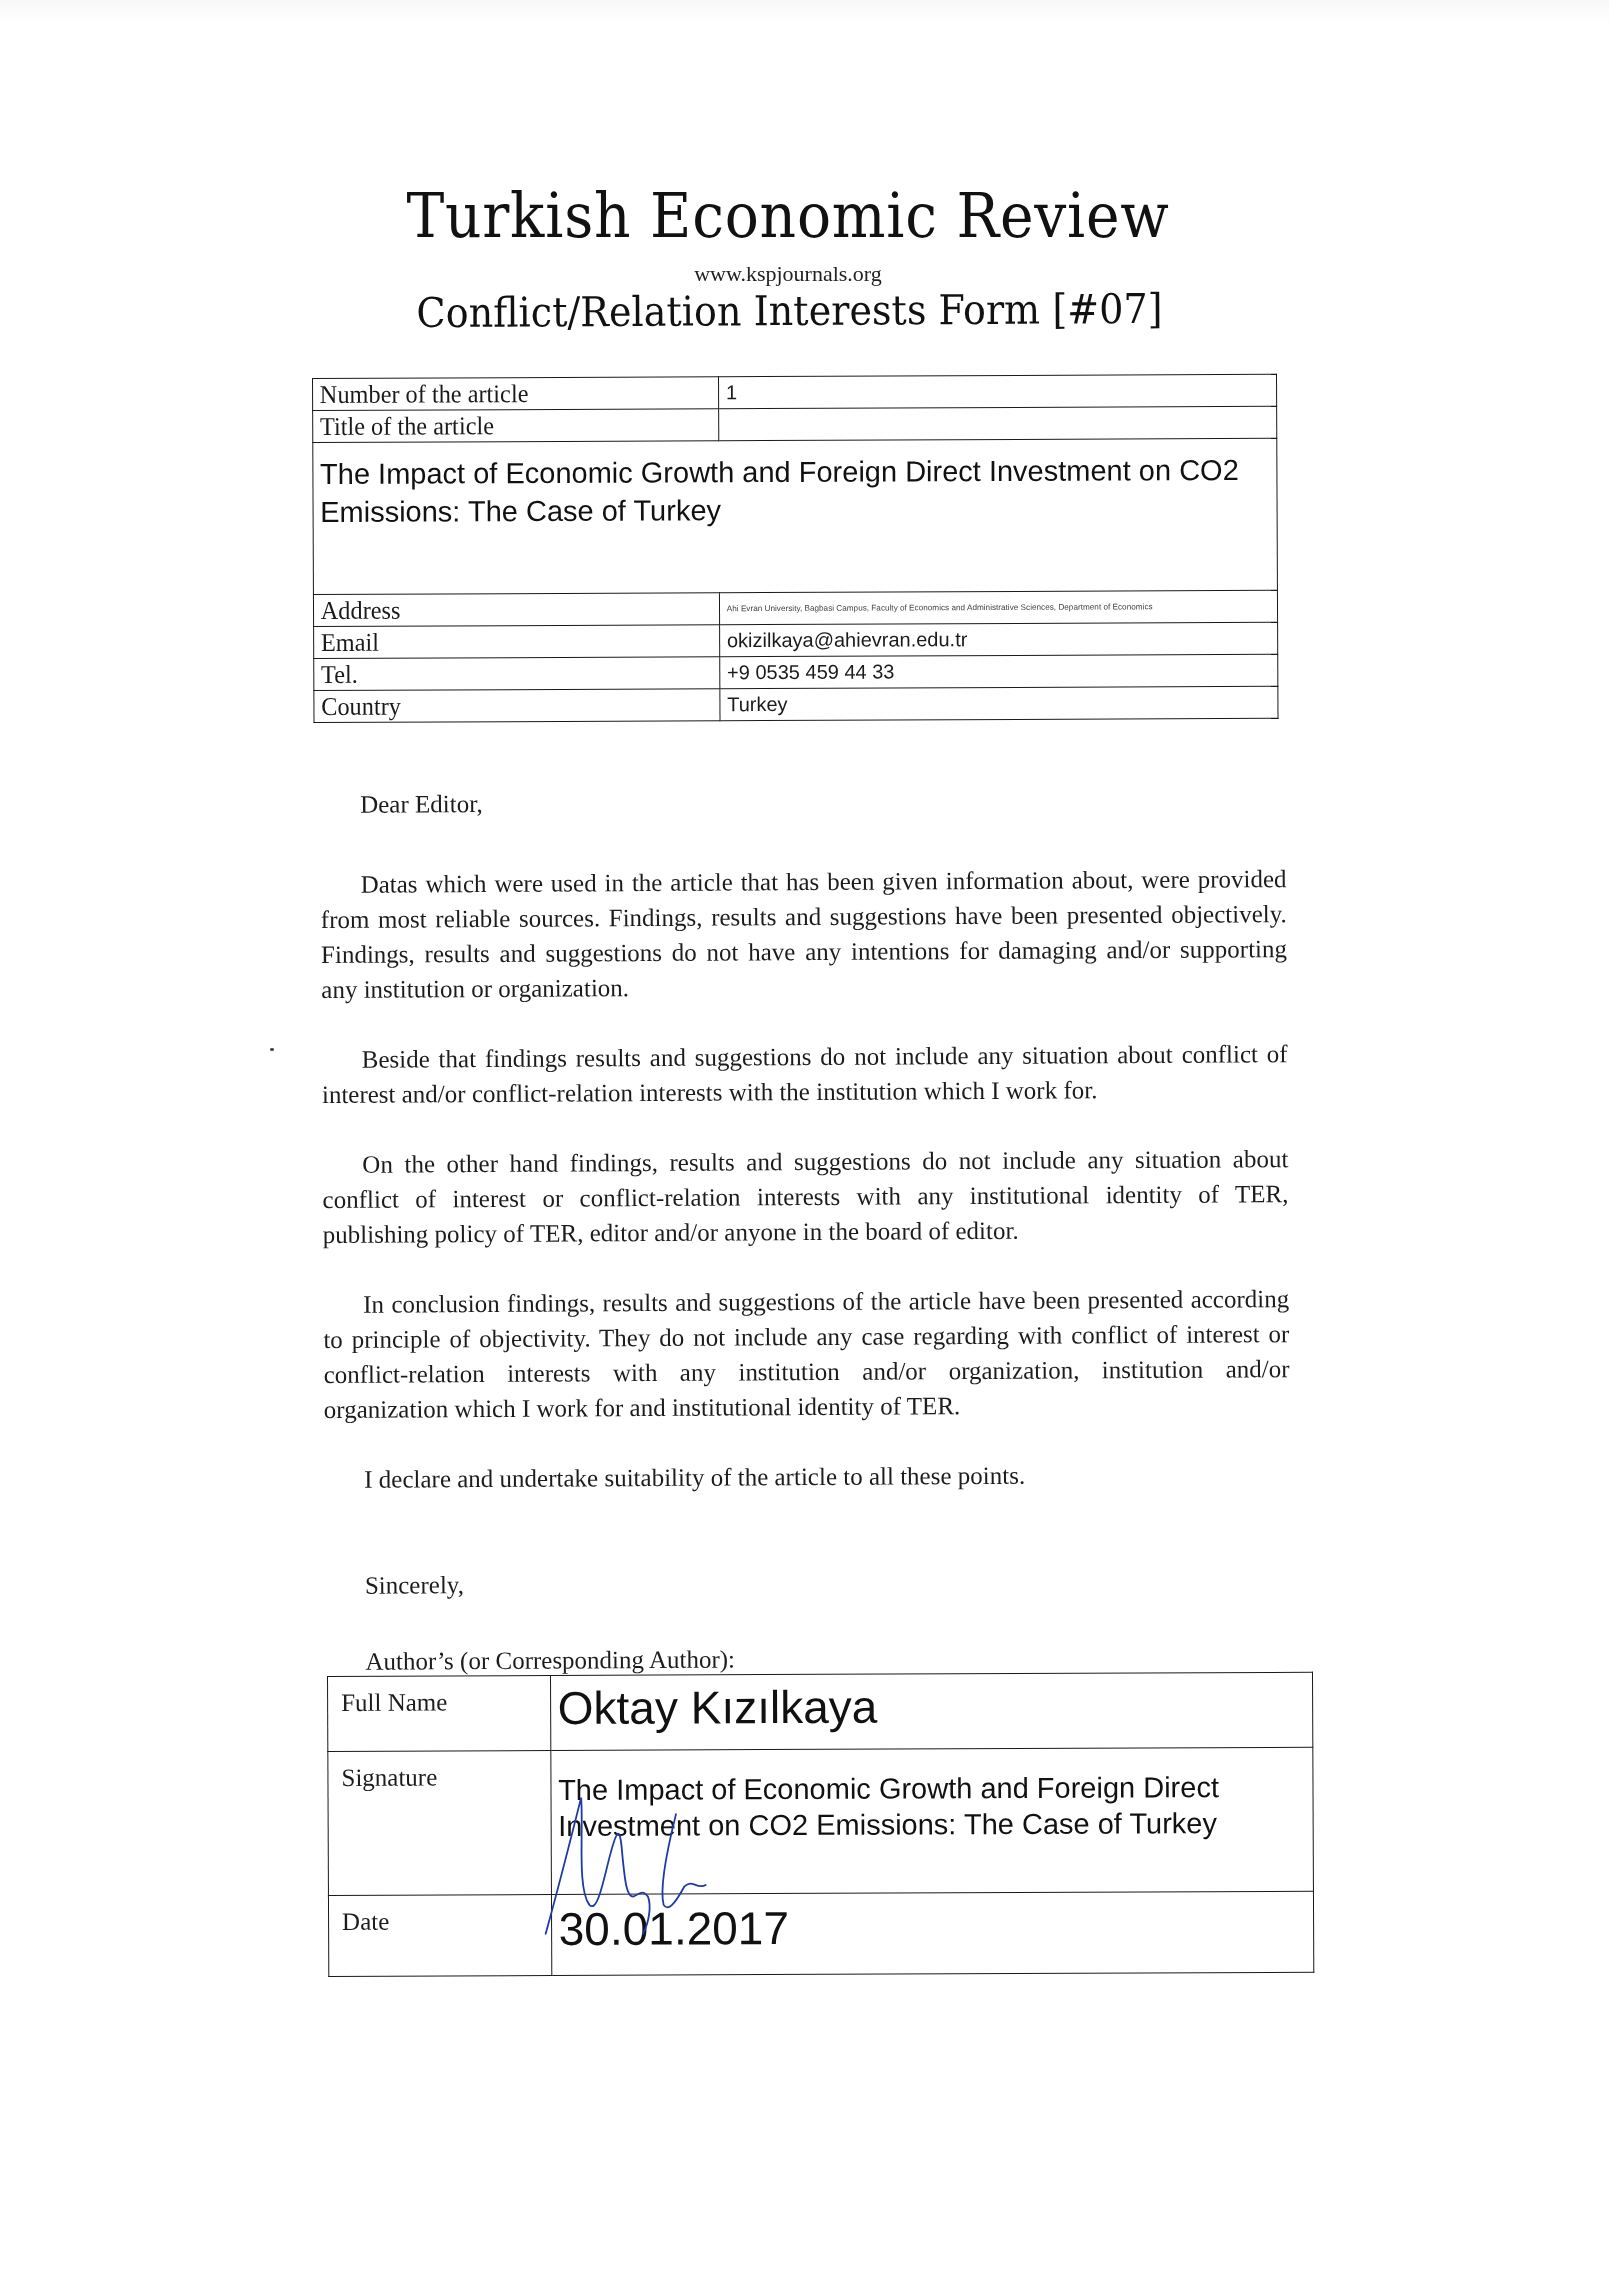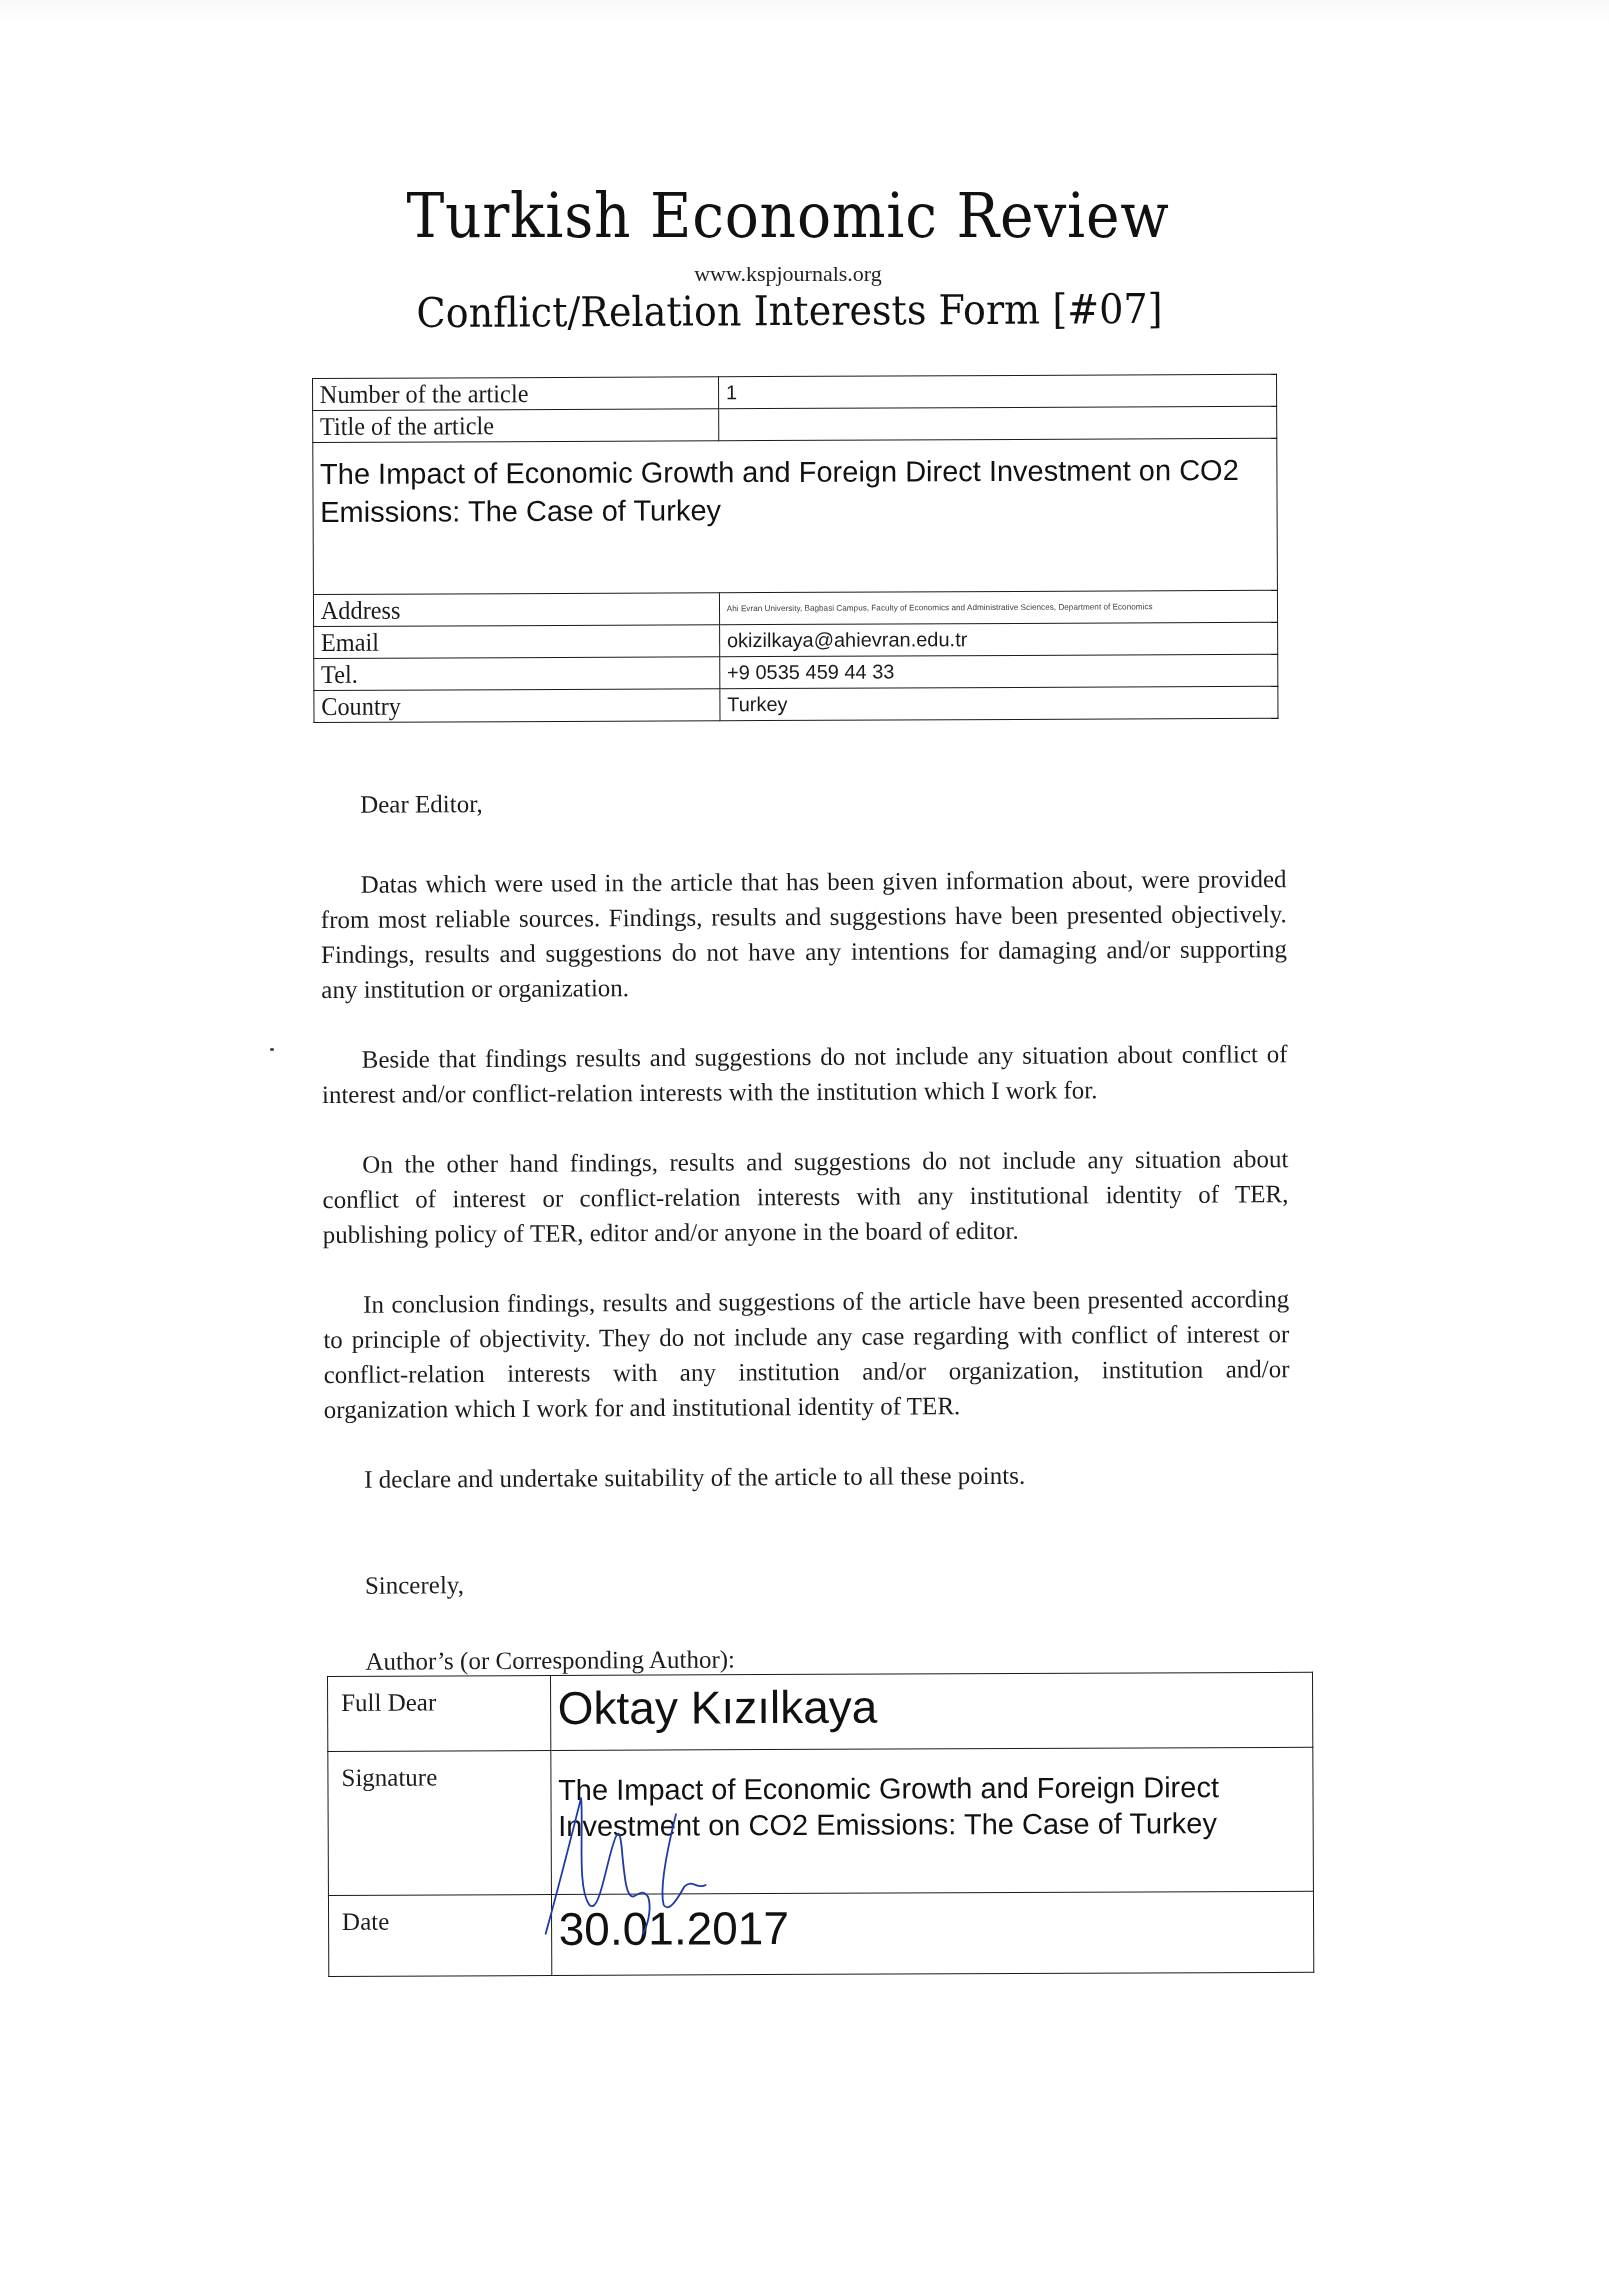--- a/index.html
+++ b/index.html
@@ -221,21 +221,21 @@
     <p>On the other hand findings, results and suggestions do not include any situation about conflict of interest or conflict-relation interests with any institutional identity of TER, publishing policy of TER, editor and/or anyone in the board of editor.</p>
     <p>In conclusion findings, results and suggestions of the article have been presented according to principle of objectivity. They do not include any case regarding with conflict of interest or conflict-relation interests with any institution and/or organization, institution and/or organization which I work for and institutional identity of TER.</p>
     <p class="declare">I declare and undertake suitability of the article to all these points.</p>
     <p class="closing">Sincerely,</p>
     <p class="author-label">Author’s (or Corresponding Author):</p>
   </div>
 
   <table class="author-table">
     <tbody>
         <tr>
-      <td class="lbl">Full Dear</td>
+      <td class="lbl">Full Name</td>
       <td class="name-cell">Oktay Kızılkaya</td>
     </tr>
     <tr>
       <td class="lbl">Signature</td>
       <td class="sig-cell">The Impact of Economic Growth and Foreign Direct Investment on CO2 Emissions: The Case of Turkey</td>
     </tr>
     <tr>
       <td class="lbl">Date</td>
       <td class="date-cell">30.01.2017</td>
     </tr>

